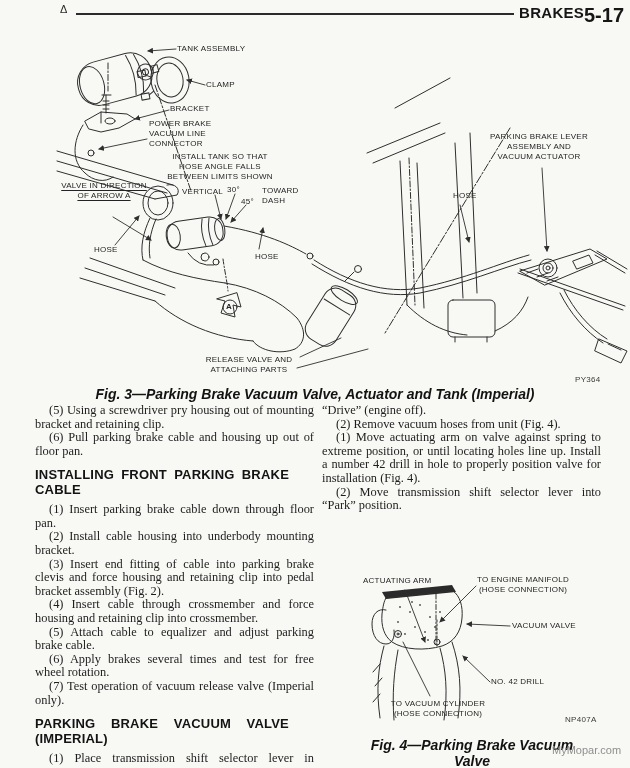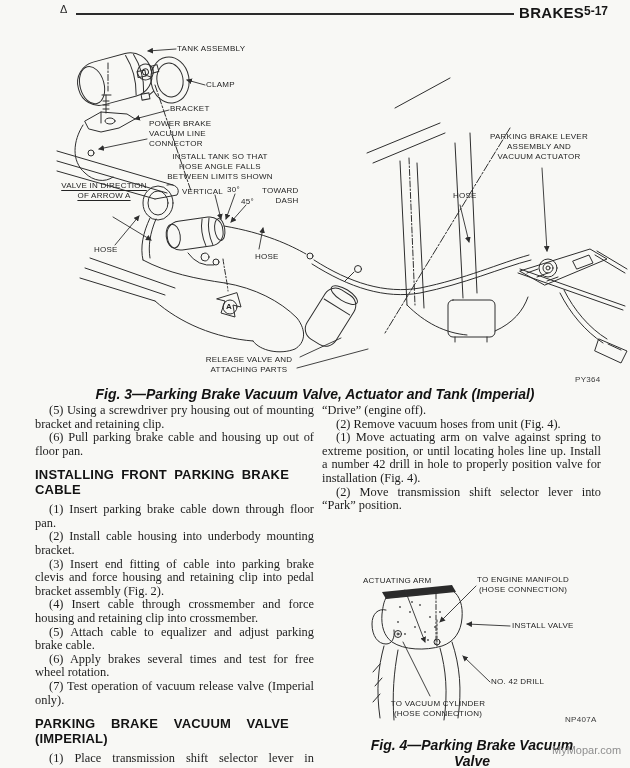--- a/index.html
+++ b/index.html
@@ -5,21 +5,21 @@
   html,body{margin:0;padding:0;background:#e8e8e6;}
   #page{position:relative;width:630px;height:768px;background:#f8f8f5;overflow:hidden;
         font-family:"Liberation Serif",serif;color:#1d1d1d;}
   
   .hdr-rule{position:absolute;left:76px;top:13px;width:438px;height:2px;background:#2b2b2b;}
   .hdr-tri{position:absolute;left:60px;top:3px;font-family:"Liberation Sans",sans-serif;
            font-size:11px;color:#2b2b2b;}
   .hdr-title{position:absolute;top:4px;left:519px;font-family:"Liberation Sans",sans-serif;
              font-weight:bold;font-size:15px;letter-spacing:.3px;color:#161616;}
   .hdr-page{position:absolute;top:4px;left:584px;font-family:"Liberation Sans",sans-serif;
-            font-weight:bold;font-size:12px;color:#161616;}
+            font-weight:bold;font-size:20px;color:#161616;}
   
   .lbl{position:absolute;font-family:"Liberation Sans",sans-serif;font-size:8px;line-height:10px;
        letter-spacing:.25px;color:#242424;white-space:pre-line;}
   .ctr{text-align:center;}
   .und{text-decoration:underline;text-underline-offset:2px;}
   .code{position:absolute;font-family:"Liberation Sans",sans-serif;font-size:8px;color:#3a3a3a;
         letter-spacing:.3px;}
   .cap{position:absolute;font-family:"Liberation Sans",sans-serif;font-weight:bold;font-style:italic;
        font-size:14px;color:#121212;}
   
@@ -159,21 +159,21 @@
 VACUUM LINE
 CONNECTOR</span>
   <span class="lbl ctr" style="left:162px;top:152px;width:116px;">INSTALL TANK SO THAT
 HOSE ANGLE FALLS
 BETWEEN LIMITS SHOWN</span>
   <span class="lbl ctr und" style="left:56px;top:181px;width:96px;">VALVE IN DIRECTION
 OF ARROW A</span>
   <span class="lbl" style="left:182px;top:187px;">VERTICAL</span>
   <span class="lbl" style="left:227px;top:185px;">30°</span>
   <span class="lbl" style="left:241px;top:197px;">45°</span>
-  <span class="lbl" style="left:262px;top:186px;text-align:right;">TOWARD
+  <span class="lbl" style="left:262px;top:186px;">TOWARD
 DASH</span>
   <span class="lbl" style="left:94px;top:245px;">HOSE</span>
   <span class="lbl" style="left:255px;top:252px;">HOSE</span>
   <span class="lbl" style="left:453px;top:191px;">HOSE</span>
   <span class="lbl ctr" style="left:486px;top:132px;width:106px;">PARKING BRAKE LEVER
 ASSEMBLY AND
 VACUUM ACTUATOR</span>
   <span class="lbl ctr" style="left:200px;top:355px;width:98px;">RELEASE VALVE AND
 ATTACHING PARTS</span>
   <span class="lbl" style="left:226px;top:302px;font-weight:bold;">A</span>
@@ -238,21 +238,21 @@
       <path d="M136,14 L100,50" marker-end="url(#ah4)"></path>
       <path d="M170,54 L127,52" marker-end="url(#ah4)"></path>
       <path d="M150,110 L123,84" marker-end="url(#ah4)"></path>
       <path d="M90,124 L63,70"></path>
     </g>
   </svg>
 
   <span class="lbl" style="left:363px;top:576px;">ACTUATING ARM</span>
   <span class="lbl ctr" style="left:466px;top:575px;width:114px;">TO ENGINE MANIFOLD
 (HOSE CONNECTION)</span>
-  <span class="lbl" style="left:512px;top:621px;">INSTALL VALVE</span>
+  <span class="lbl" style="left:512px;top:621px;">VACUUM VALVE</span>
   <span class="lbl" style="left:491px;top:677px;">NO. 42 DRILL</span>
   <span class="lbl ctr" style="left:381px;top:699px;width:114px;">TO VACUUM CYLINDER
 (HOSE CONNECTION)</span>
   <span class="code" style="left:565px;top:715px;">NP407A</span>
   <div class="cap" style="left:352px;top:737px;width:240px;text-align:center;">Fig. 4—Parking Brake Vacuum Valve</div>
 
   <span class="wm" style="left:552px;top:744px;">MyMopar.com</span>
 </div>
 
 </body></html>

